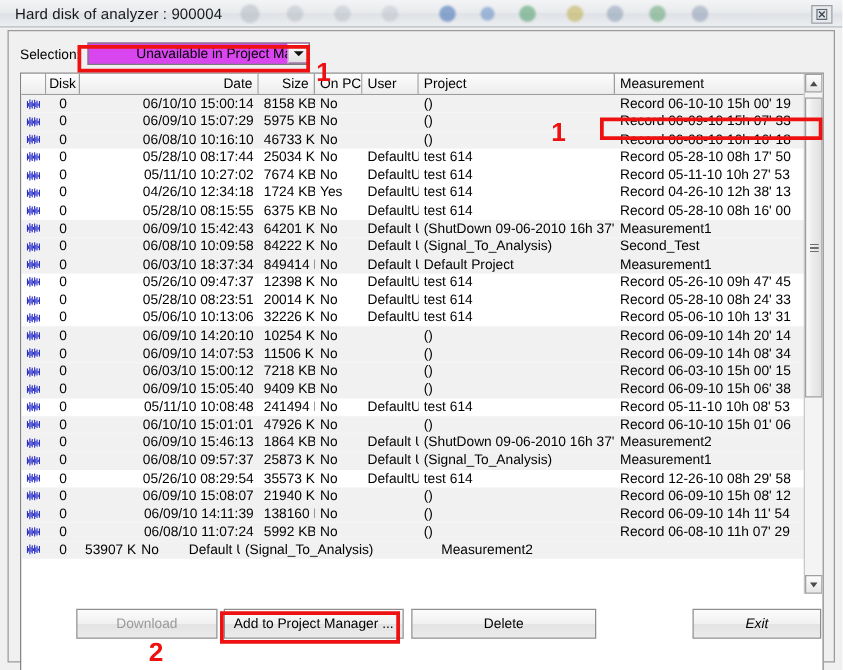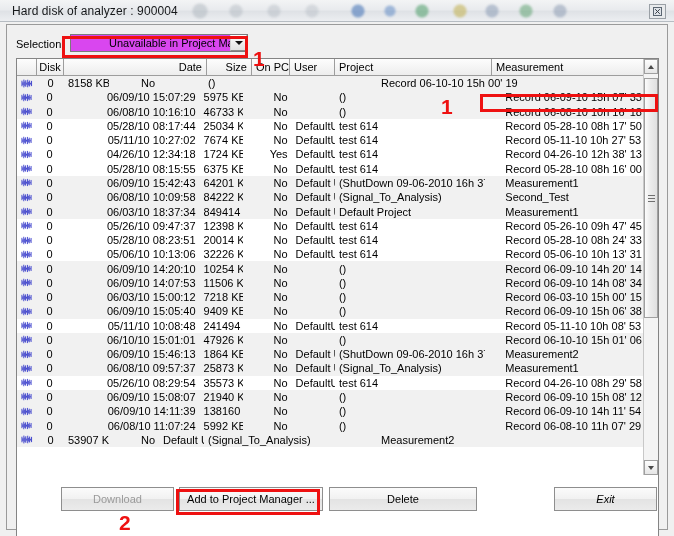--- a/index.html
+++ b/index.html
@@ -107,24 +107,24 @@
     overflow:hidden;
   }
   .row{height:14.28px;display:flex;align-items:center;font-size:11px;white-space:nowrap;}
   .row.g{background:#f1f1f1;}
   .row.w{background:#ffffff;}
   .c{box-sizing:border-box;padding:0 4px;overflow:hidden;white-space:nowrap;}
   .c-icon{width:20px;display:flex;align-items:center;justify-content:center;}
   .c-disk{width:27px;text-align:center;}
   .c-date{width:143px;text-align:right;}
   .c-size{width:45px;text-align:left;}
-  .c-onpc{width:38px;text-align:right;margin-left:12px;}
+  .c-onpc{width:38px;text-align:left;}
   .c-user{width:45px;}
   .c-proj{width:157px;}
-  .c-meas{width:150px;margin-left:16px;}
+  .c-meas{width:150px;}
   
   .wave{display:block;}
   
   #vsb{
     position:absolute;right:0;top:0;width:15px;height:416px;
     background:#f4f4f4;border-left:1px solid #c8c8c8;box-sizing:border-box;
   }
   .sb-btn{
     position:absolute;left:0;width:14px;height:15px;
     background:linear-gradient(to bottom,#fdfdfd,#e6e6e6);
@@ -221,20 +221,21 @@
                   <path d="M7.2 4.4 L7.2 7"></path>
                   <path d="M8.4 0.8 L8.4 10.2"></path>
                   <path d="M9.6 3.4 L9.6 8"></path>
                   <path d="M10.8 1.8 L10.8 9.2"></path>
                   <path d="M12 4.6 L12 6.8"></path>
                   <path d="M13.2 2.2 L13.2 8.8"></path>
                 </g>
               </svg>
             </div>
             <div class="c c-disk">0</div>
+            <div class="c c-date">06/10/10 15:00:14</div>
             <div class="c c-size">8158 KB</div>
             <div class="c c-onpc">No</div>
             <div class="c c-user" style="width:45px"></div>
             <div class="c c-proj">()</div>
             <div class="c c-meas">Record 06-10-10 15h 00' 19</div>
           </div>
           <div class="row g">
             <div class="c c-icon">
               <svg class="wave" width="15" height="11" viewBox="0 0 15 11">
                 <g stroke="#2b30c8" stroke-width="1.1" fill="none">
@@ -792,21 +793,21 @@
                   <path d="M13.2 2.2 L13.2 8.8"></path>
                 </g>
               </svg>
             </div>
             <div class="c c-disk">0</div>
             <div class="c c-date">05/26/10 08:29:54</div>
             <div class="c c-size">35573 KB</div>
             <div class="c c-onpc">No</div>
             <div class="c c-user" style="width:45px">DefaultUSER</div>
             <div class="c c-proj">test 614</div>
-            <div class="c c-meas">Record 04-26-10 08h 29' 58</div>
+            <div class="c c-meas">Record 12-26-10 08h 29' 58</div>
           </div>
           <div class="row g">
             <div class="c c-icon">
               <svg class="wave" width="15" height="11" viewBox="0 0 15 11">
                 <g stroke="#2b30c8" stroke-width="1.1" fill="none">
                   <path d="M1 5.5 L1 5.5"></path>
                   <path d="M1.2 2 L1.2 9"></path>
                   <path d="M2.4 4 L2.4 7.5"></path>
                   <path d="M3.6 0.6 L3.6 10.4"></path>
                   <path d="M4.8 3 L4.8 8.4"></path>

